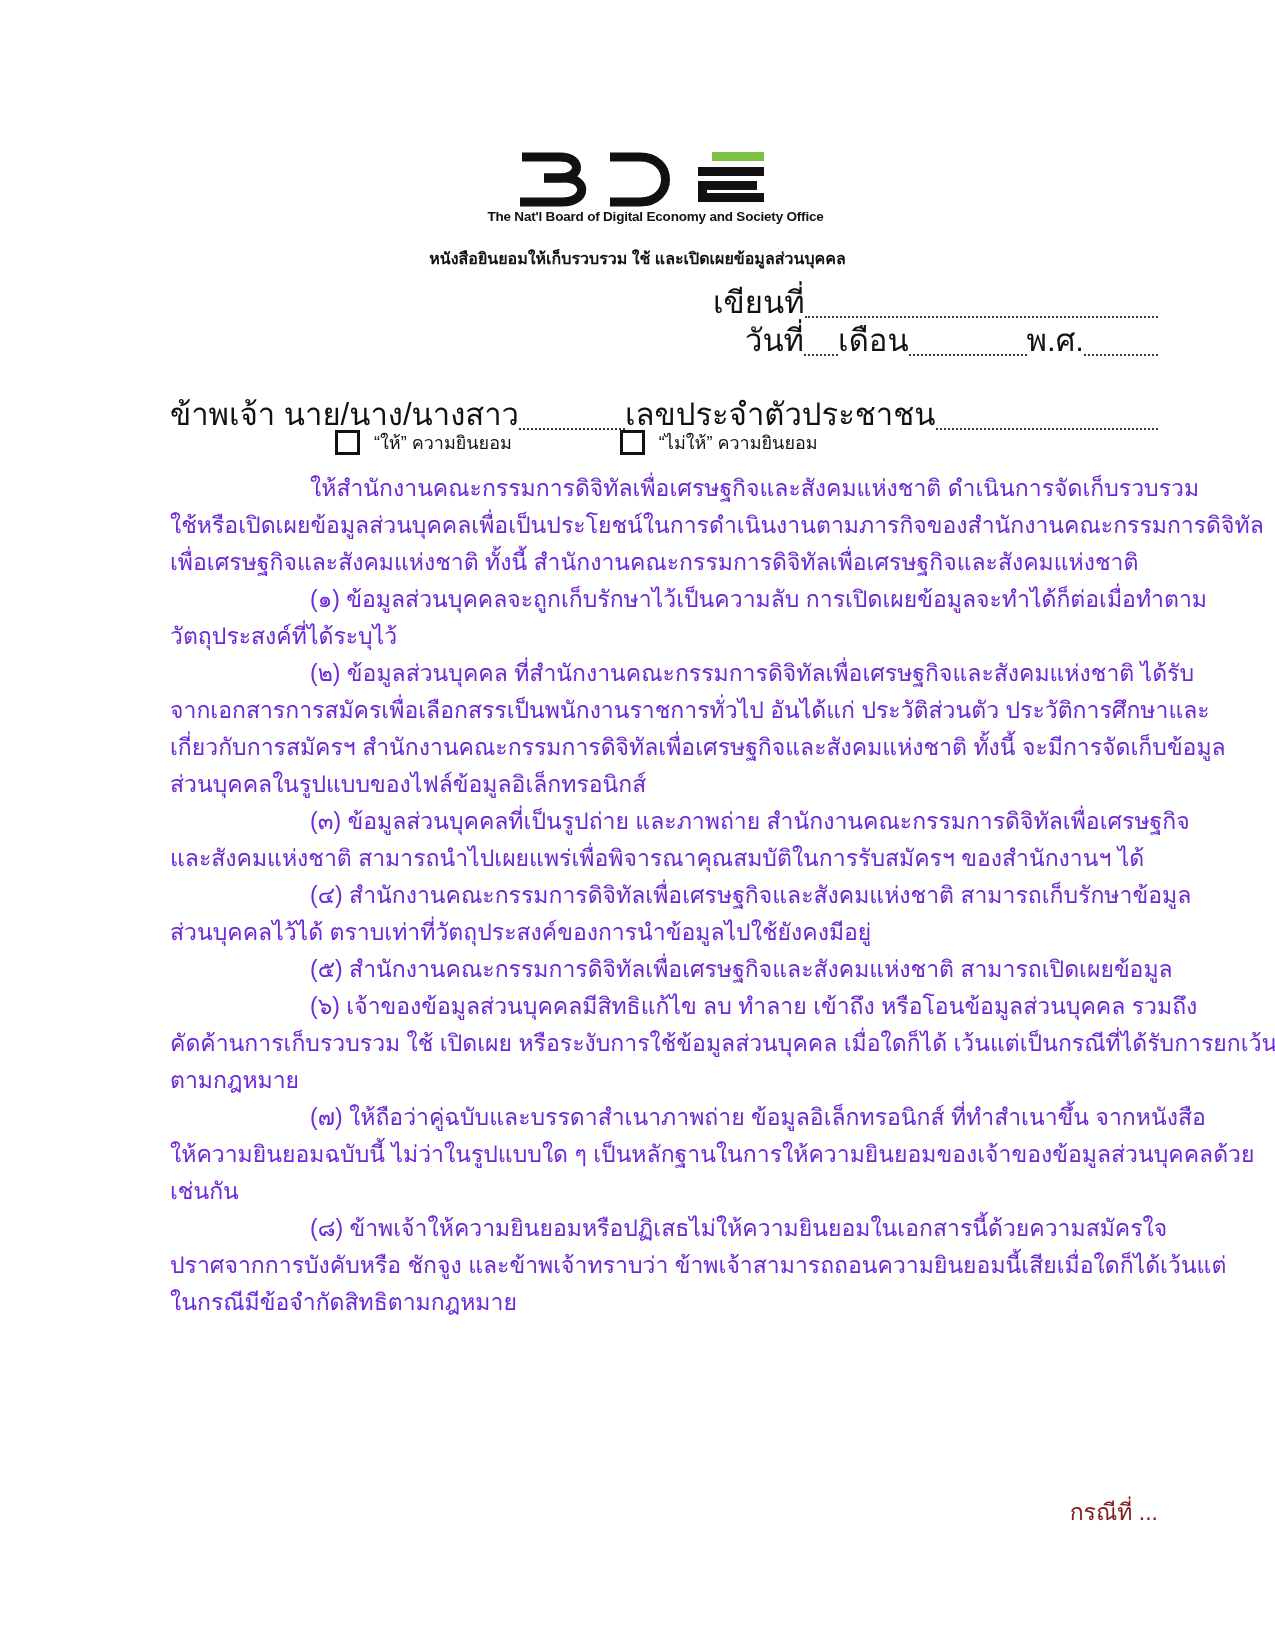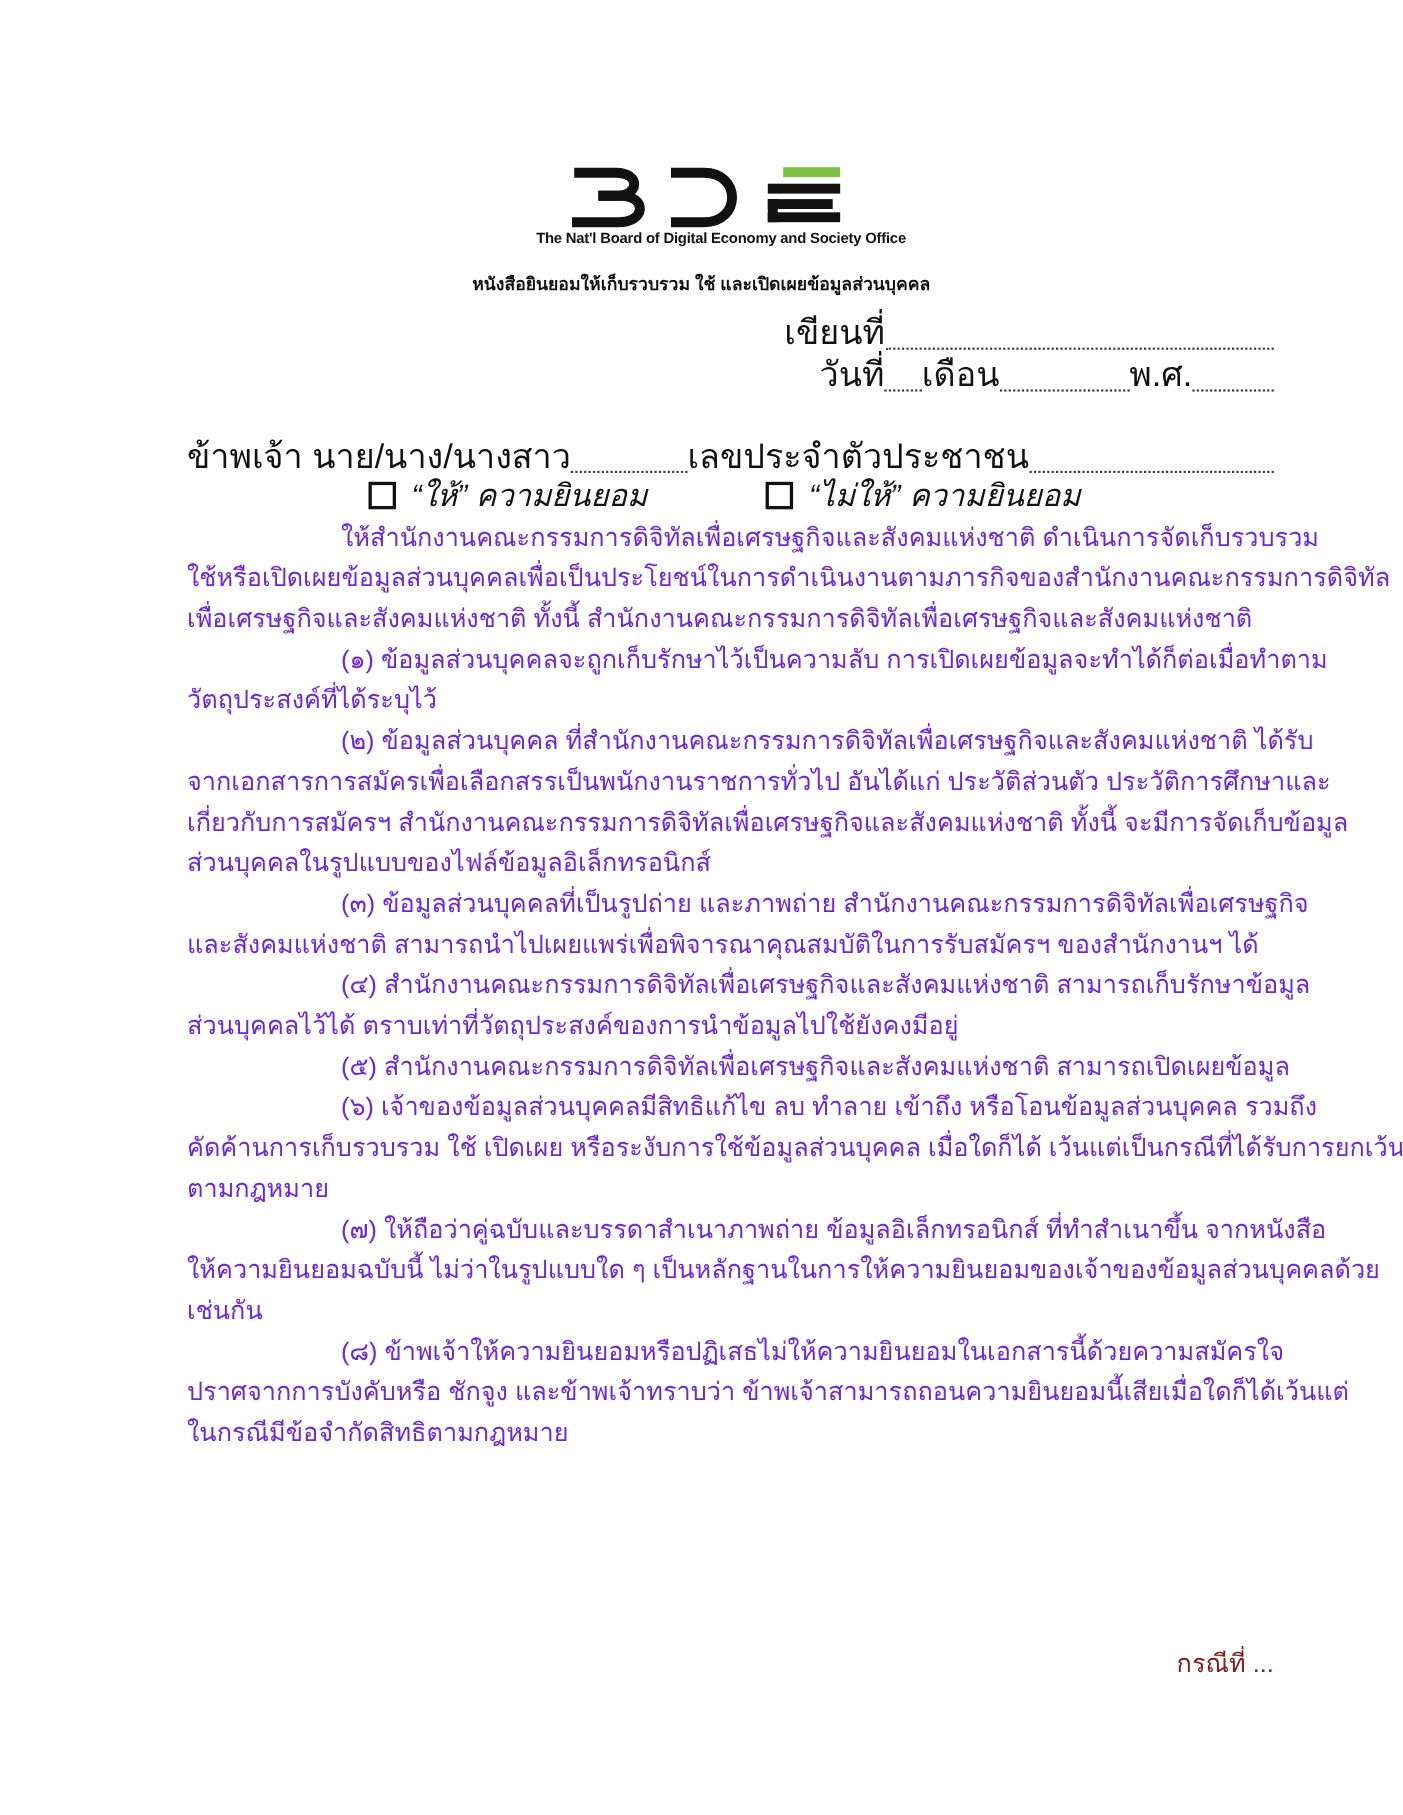--- a/index.html
+++ b/index.html
@@ -37,22 +37,21 @@
   .day-dots   { width:34px; }
   .month-dots { width:118px; }
   .year-dots  { flex:1; }
   .name-dots  { flex:1; }
   .id-dots    { flex:2.1; }
   .hdr-label { white-space:nowrap; }
 
   
   .consent-row {
     position:absolute; top:428px; left:335px; display:flex; align-items:center;
-    font-size:28px;
-    font-style:italic;
+    font-size:18px;
   }
   .consent-item { display:flex; align-items:center; }
   .consent-item.first { margin-right:108px; }
   .checkbox {
     width:19px; height:19px; border:3px solid #111; background:#fff;
     display:inline-block; margin-right:14px; flex:0 0 auto;
   }
 
   
   .body-text {

